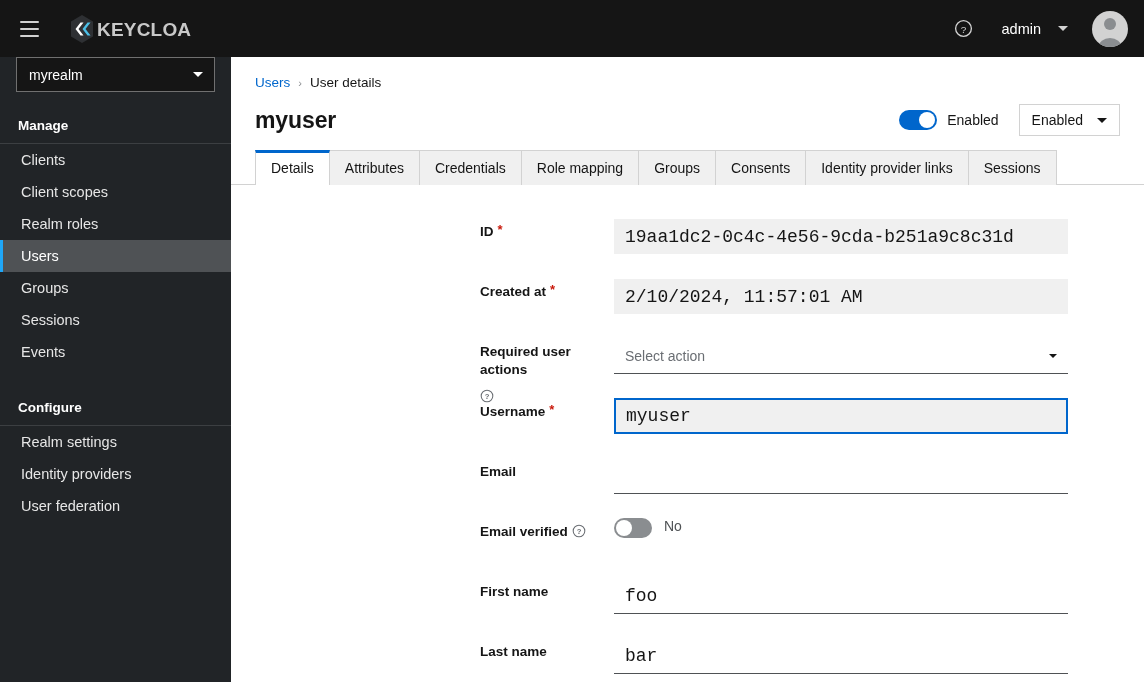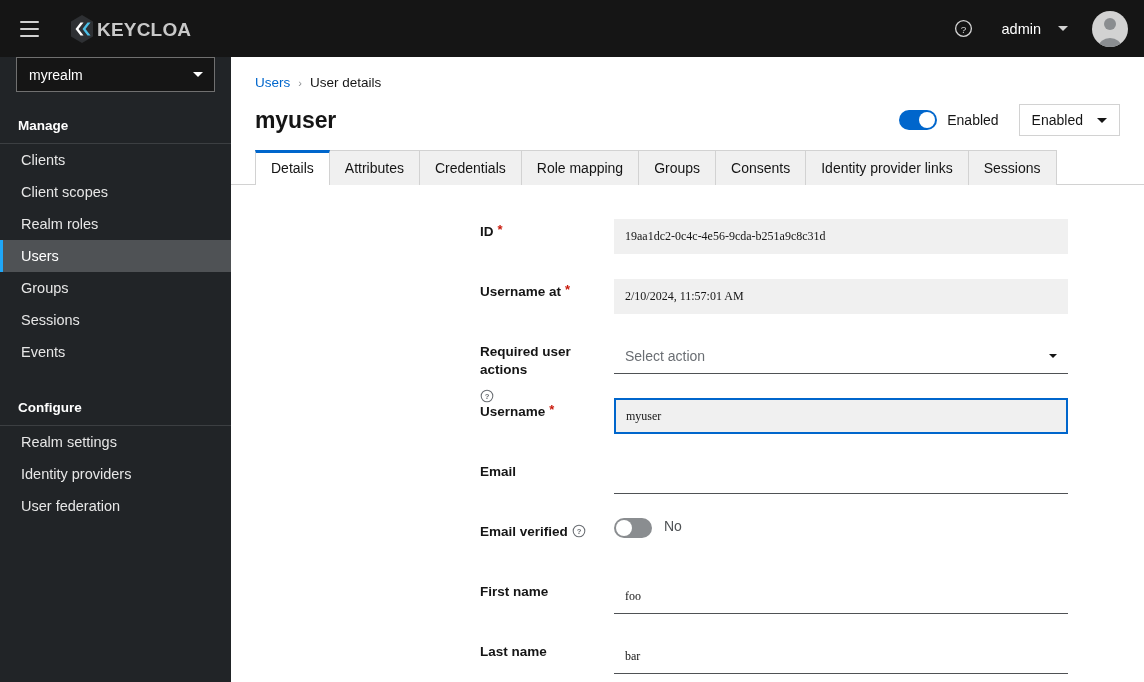--- a/index.html
+++ b/index.html
@@ -195,23 +195,23 @@
     width: 14px; height: 14px; display: inline-block; vertical-align: middle;
     cursor: pointer; flex: none; margin-top: 1px;
   }
   .helpicon.below { margin-top: 6px; }
   .fcontrol { margin-left: 134px; flex: 1; min-width: 0; }
 
   .inp {
     width: 100%; height: 36px;
     background: #fff; border: none;
     border-bottom: 1px solid #4f5255;
-    font-size: 12px; color: #151515;
+    font-size: 18px; color: #151515;
     padding: 0 11px;
-    font-family: Liberation Serif, serif;
+    font-family: Liberation Mono, monospace;
     outline: none;
     border-top: 1px solid #fff;
   }
   .inp.disabled {
     background: #f0f0f0; border-bottom: none; color: #151515;
     cursor: not-allowed;
   }
   .inp.focused {
     border: 2px solid #06c; background: #f0f0f0;
     padding: 0 10px;
@@ -369,21 +369,21 @@
           <span>ID</span>
           <span class="req">*</span>
         </div>
         <div class="fcontrol">
           <input class="inp disabled" type="text" readonly="" value="19aa1dc2-0c4c-4e56-9cda-b251a9c8c31d" style="">
         </div>
       </div>
 
       <div class="frow">
         <div class="flabel">
-          <span>Username at</span>
+          <span>Created at</span>
           <span class="req">*</span>
         </div>
         <div class="fcontrol">
           <input class="inp disabled" type="text" readonly="" value="2/10/2024, 11:57:01 AM" style="">
         </div>
       </div>
 
       <div class="frow">
         <div class="flabel">
           <span>Required user actions</span>

